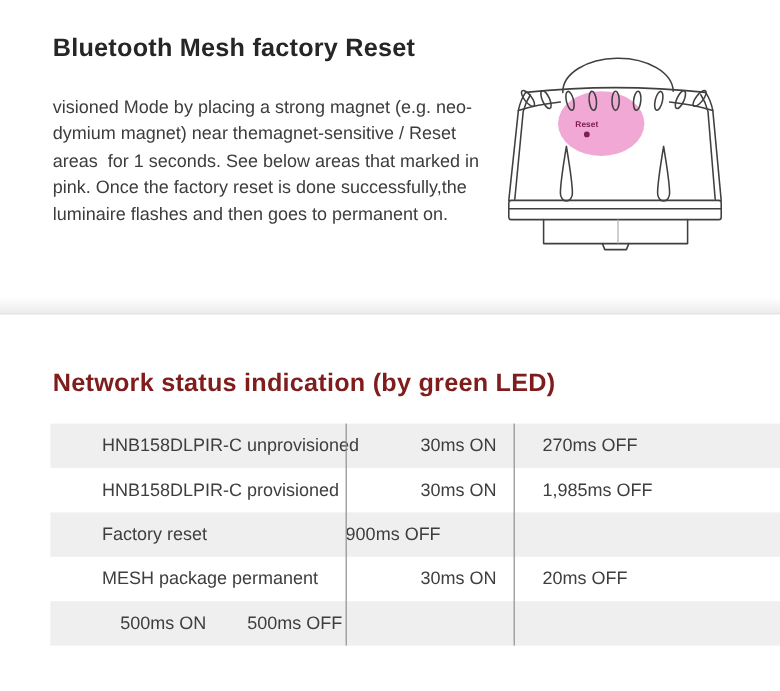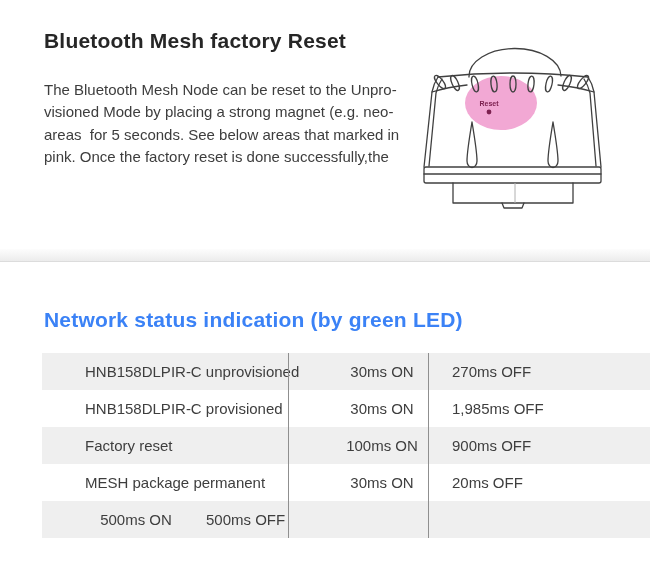--- a/index.html
+++ b/index.html
@@ -27,21 +27,21 @@
 
   .page-break {
     position: absolute; left: 0; top: 249px; width: 650px; height: 13px;
     background: linear-gradient(to bottom, #fdfdfd 0%, #ececec 100%);
     border-bottom: 1px solid #dcdcdc;
   }
 
   .h2 {
     position: absolute; left: 44px; top: 306px;
     font-size: 21px; line-height: 28px; font-weight: 600;
-    color: #3b82f6; letter-spacing: 0.2px;
+    color: #7f1d1d; letter-spacing: 0.2px;
   }
 
   .led-table {
     position: absolute; left: 42px; top: 353px; width: 549px; height: 185px;
   }
   .t-row { display: flex; width: 619px; height: 37px; align-items: center; }
   .t-row.striped { background: #efefef; }
   .cell { font-size: 15px; color: #3e3e3e; }
   .cell.label {
     width: 246px; padding-left: 43px;
@@ -57,24 +57,25 @@
   .vline.v2 { left: 386px; }
 </style>
 </head>
 <body>
 
 <div class="page">
 
   <div class="h1">Bluetooth Mesh factory Reset</div>
 
   <div class="para">
-    <div class="line">The Bluetooth Mesh Node can be reset to the Unpro-</div>
     <div class="line">visioned Mode by placing a strong magnet (e.g. neo-</div>
-    <div class="line">areas  for 5 seconds. See below areas that marked in</div>
+    <div class="line">dymium magnet) near themagnet-sensitive / Reset</div>
+    <div class="line">areas  for 1 seconds. See below areas that marked in</div>
     <div class="line">pink. Once the factory reset is done successfully,the</div>
+    <div class="line">luminaire flashes and then goes to permanent on.</div>
   </div>
 
   <svg class="device-svg" viewBox="0 0 195 175" xmlns="http://www.w3.org/2000/svg">
 
     <ellipse cx="86" cy="59" rx="36" ry="27" fill="#f2a8d4"></ellipse>
 
     <g fill="none" stroke="#404040" stroke-width="1.3" stroke-linecap="round" stroke-linejoin="round">
 
       <path d="M54,33 A46,28 0 0 1 146,32"></path>
 
@@ -129,21 +130,20 @@
     </div>
 
     <div class="t-row">
       <div class="cell label">HNB158DLPIR-C provisioned</div>
       <div class="cell on">30ms ON</div>
       <div class="cell off">1,985ms OFF</div>
     </div>
 
     <div class="t-row striped">
       <div class="cell label">Factory reset</div>
-      <div class="cell on">100ms ON</div>
       <div class="cell off">900ms OFF</div>
     </div>
 
     <div class="t-row">
       <div class="cell label">MESH package permanent</div>
       <div class="cell on">30ms ON</div>
       <div class="cell off">20ms OFF</div>
     </div>
 
     <div class="t-row striped">

